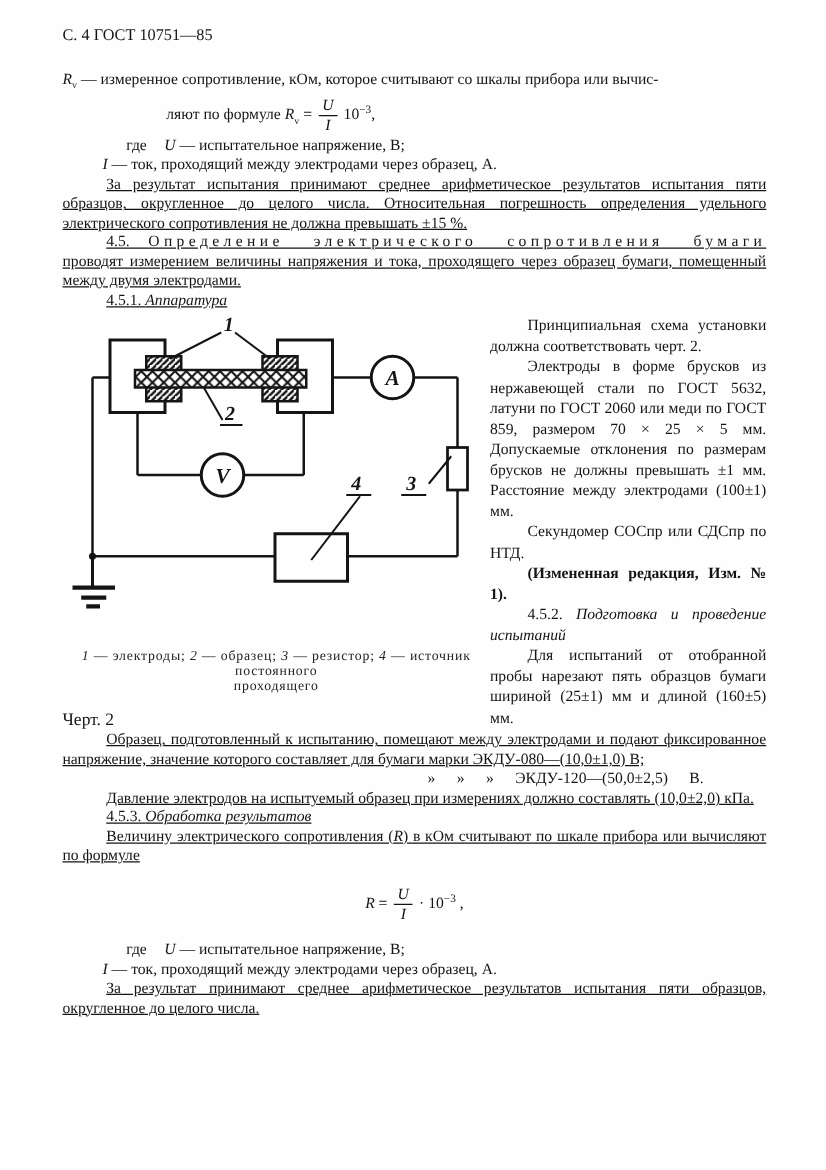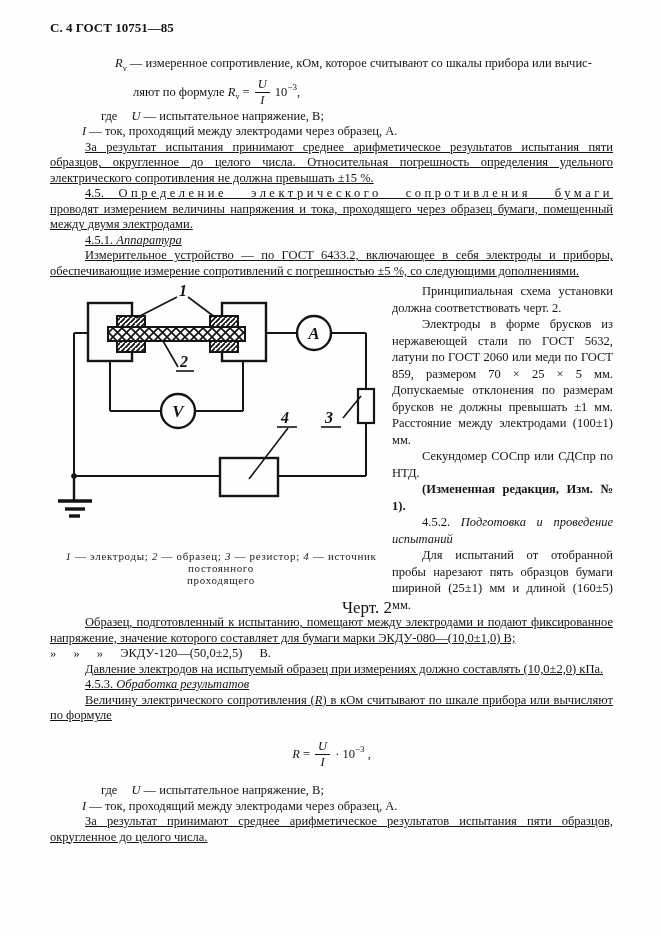--- a/index.html
+++ b/index.html
@@ -3,44 +3,44 @@
 <meta charset="utf-8">
 <style>
   * { margin:0; padding:0; box-sizing:border-box; }
   html,body { background:#e8e8e8; }
   .page {
     width:661px; height:936px; margin:0 auto; background:#fefefe; color:#141414;
     font-family:"Liberation Serif","DejaVu Serif",serif;
     font-size:12.5px; line-height:15.5px; overflow:hidden; position:relative;
     padding:20px 48px 0 50px;
   }
-  .hdr { font-weight:bold; font-size:13px; margin-bottom:20px; }
+  .hdr { font-weight:normal; font-size:13px; margin-bottom:20px; }
   p.just { text-align:justify; }
   .ind  { text-indent:35px;text-decoration:underline; }
-  .def-l1 { margin-left:65px; }
+  .def-l1 { }
   .def-l2 { margin-left:83px; margin-top:2px; margin-bottom:2px; }
   .where  { margin-left:51px; }
   .where .var1 { margin-left:14px; }
   .where2 { margin-left:32px; }
   var, .it { font-style:italic; }
   .sp-title { letter-spacing:0.28em; word-spacing:0.45em; }
   .frac { display:inline-block; vertical-align:middle; text-align:center; line-height:1.05; padding:0 2px; }
   .frac .fnum { display:block; border-bottom:1.3px solid #141414; padding:0 3px 1px; font-style:italic; }
   .frac .fden { display:block; padding-top:1px; font-style:italic; }
   sub { font-size:8px; }
   sup { font-size:9px; }
   .cols { display:flex; margin-top:4px; }
   .col-fig { width:342px; flex:0 0 342px; }
   .col-txt { flex:1; line-height:16.5px; }
   .col-txt p { text-align:justify; text-indent:30px; }
   .bold { font-weight:bold; }
   .legend { text-align:center; font-size:11px; line-height:12px; letter-spacing:0.06em; margin-top:20px; color:#222; }
   .legend .lit { font-style:italic; }
-  .fig-cap { text-align:right; font-size:17px; margin-top:14px; }
-  .ekdu { word-spacing:14px; }
+  .fig-cap { text-align:left; font-size:14px; margin-top:14px; }
+  .ekdu { margin-left:292px; word-spacing:14px; }
   .formula-c { text-align:center; margin:16px 0 14px; }
   .svgwrap { margin-left:0; }
   svg text { font-family:"Liberation Serif","DejaVu Serif",serif; }
 </style>
 </head>
 <body>
 
 <div class="page">
 
   <div class="hdr">С. 4 ГОСТ 10751—85</div>
@@ -50,21 +50,20 @@
 
   <p class="where"><span>где</span><var class="var1">U</var><span> — испытательное напряжение, В;</span></p>
   <p class="where2"><var>I</var><span> — ток, проходящий между электродами через образец, А.</span></p>
 
   <p class="just ind">За результат испытания принимают среднее арифметическое результатов испытания пяти образцов, округленное до целого числа. Относительная погрешность определения удельного электрического сопротивления не должна превышать ±15 %.</p>
 
   <p class="just ind"><span>4.5. </span><span class="sp-title">Определение электрического сопротивления бумаги</span><span> проводят измерением величины напряжения и тока, проходящего через образец бумаги, помещенный между двумя электродами.</span></p>
 
   <p class="ind"><span>4.5.1. </span><span class="it">Аппаратура</span></p>
 
-  <p class="just ind">Измерительное устройство — по ГОСТ 6433.2, включающее в себя электроды и приборы, обеспечивающие измерение сопротивлений с погрешностью ±5 %, со следующими дополнениями.</p>
 
   <div class="cols">
 
     <div class="col-fig">
       <div class="svgwrap">
         <svg width="342" height="242" viewBox="0 0 342 242">
           <defs>
             <pattern id="xhatch" width="9" height="9" patternUnits="userSpaceOnUse">
               <path d="M0,0 L9,9 M9,0 L0,9" stroke="#141414" stroke-width="1.7" fill="none"></path>
             </pattern>

